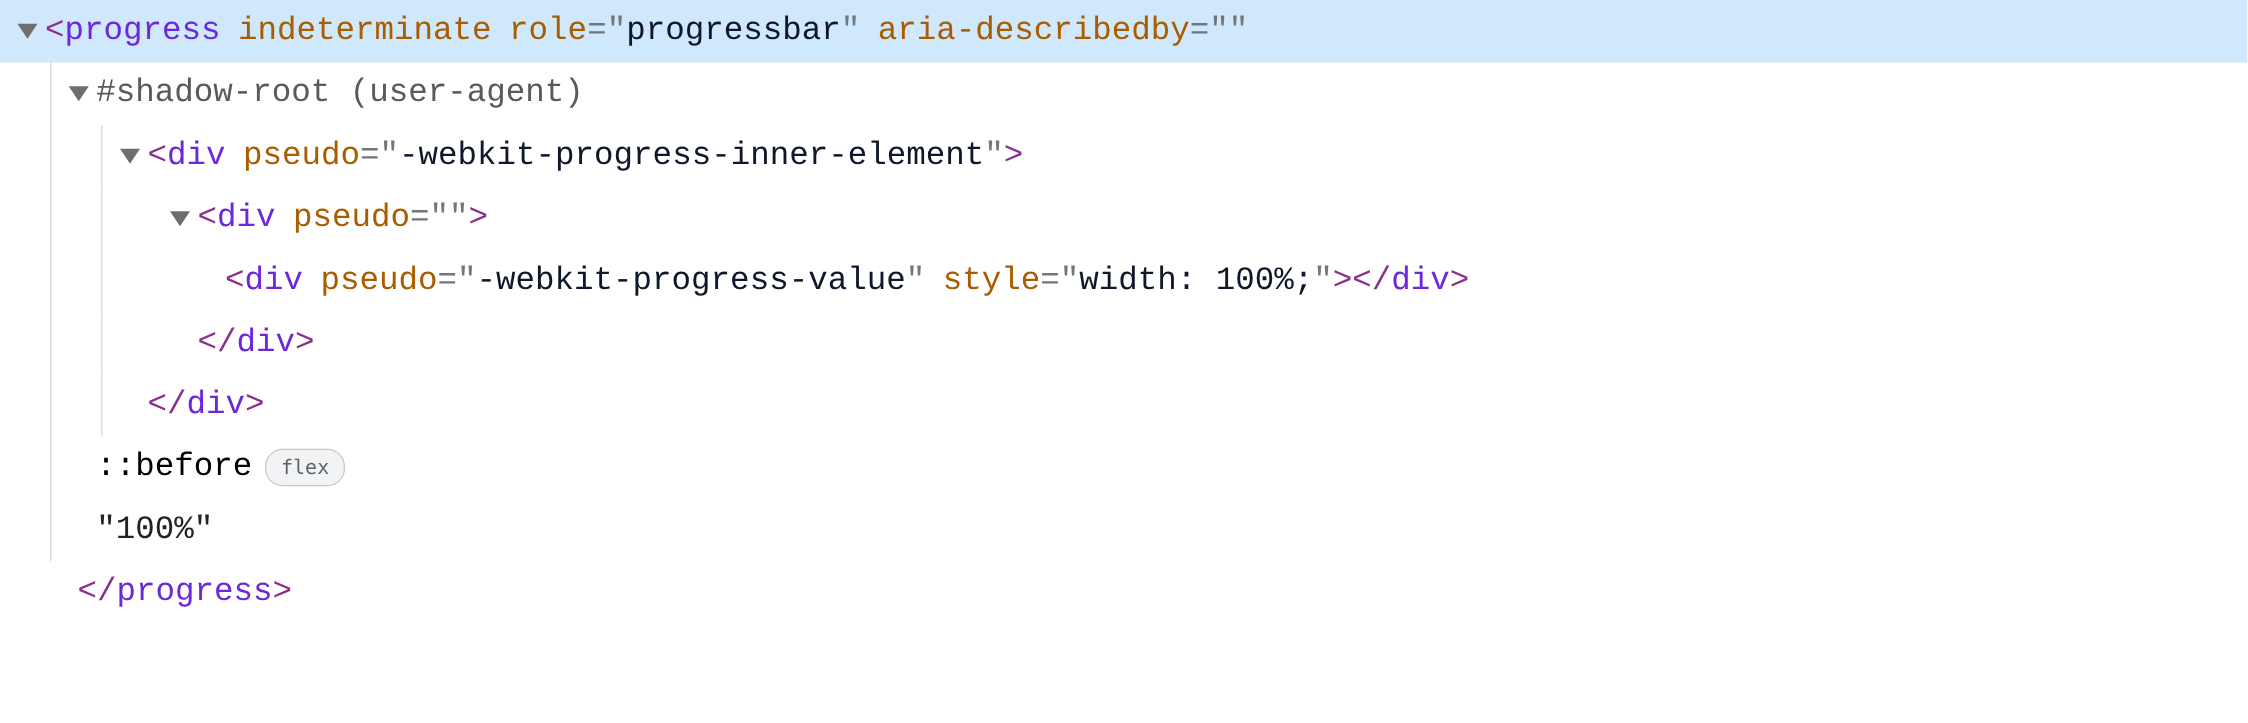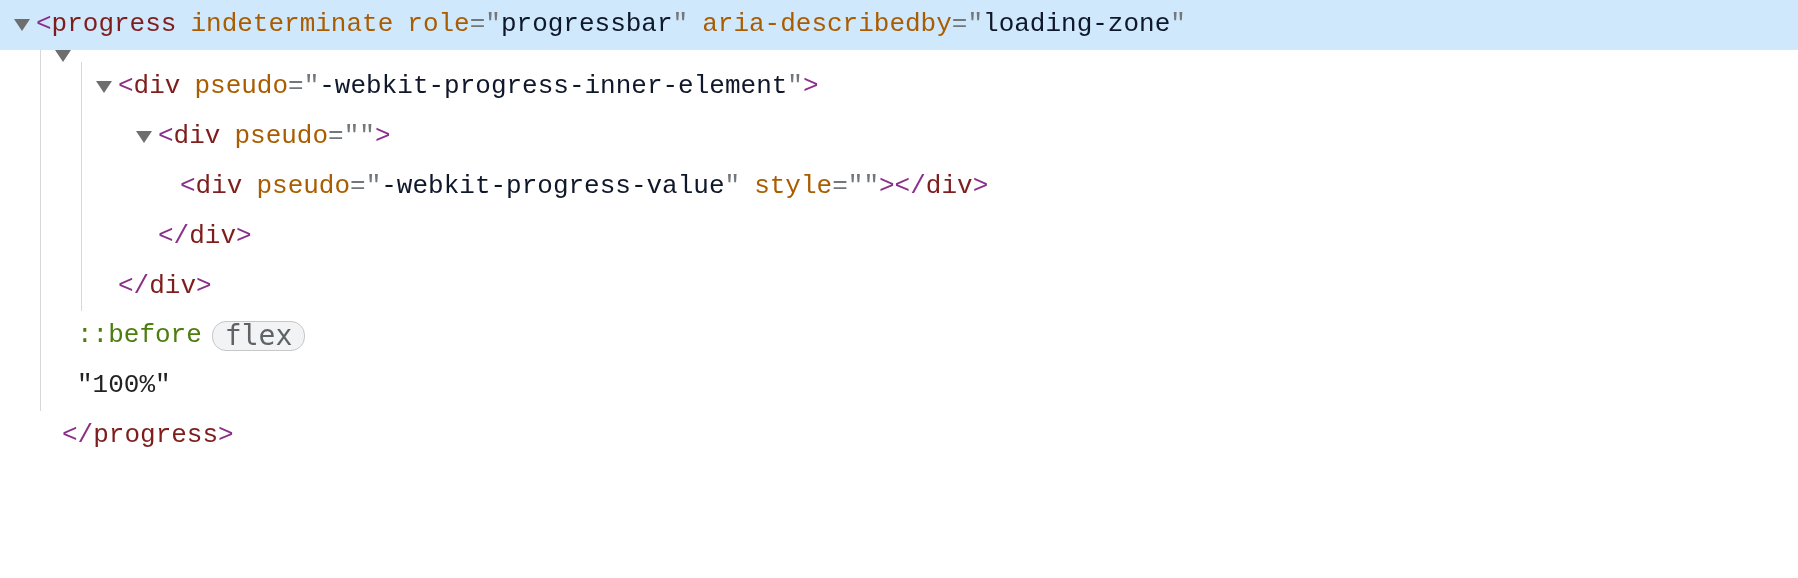--- a/index.html
+++ b/index.html
@@ -40,30 +40,30 @@
   .guide {
     display:inline-block;
     width: 1px;
     align-self: stretch;
     background: #d8d8d8;
     margin-right: 0;
     flex: 0 0 auto;
   }
   .sp { display:inline-block; }
   .punc { color: #8a2f8a; }
-  .tag  { color: #7f1d1d; font-family: Liberation Mono, monospace; }
+  .tag  { color: #6d28d9; font-family: Liberation Mono, monospace; }
   .attr { color: #aa5d00; }
   .eq   { color: #72777c; }
   .val  { color: #0f172a; }
   .shadow { color: #5a5a5a; }
-  .pseudo { color: #4d7c0f; }
+  .pseudo { color: #000000; }
   .text-node { color: #222; }
   .pill {
     display: inline-block;
-    font-size: 28px;
+    font-size: 16px;
     color: #5f6368;
     background: #f1f3f4;
     border: 1px solid #c7c7c7;
     border-radius: 14px;
     padding: 0 12px;
     line-height: 28px;
     margin-left: 10px;
     font-family: Menlo, Consolas, monospace;
   }
 </style>
@@ -80,29 +80,29 @@
   <span class="sp" style="width:14px"></span>
   <span class="attr">role</span>
     <span class="eq">=</span>
     <span class="eq">"</span>
     <span class="val">progressbar</span>
     <span class="eq">"</span>
   <span class="sp" style="width:14px"></span>
   <span class="attr">aria-describedby</span>
     <span class="eq">=</span>
     <span class="eq">"</span>
-    <span class="val">loading-zone</span>
-    <span class="eq">"</span>
-</div>
-
-<div class="line">
-  <span class="sp" style="width:32px"></span>
-  <span class="guide"></span>
-  <span class="sp" style="width:14px"></span>
-  <span class="toggle"></span>
+    <span class="eq">"</span>
+</div>
+
+<div class="line">
+  <span class="sp" style="width:32px"></span>
+  <span class="guide"></span>
+  <span class="sp" style="width:14px"></span>
+  <span class="toggle"></span>
+  <span class="shadow">#shadow-root (user-agent)</span>
 </div>
 
 <div class="line">
   <span class="sp" style="width:32px"></span>
   <span class="guide"></span>
   <span class="sp" style="width:40px"></span>
   <span class="guide"></span>
   <span class="sp" style="width:14px"></span>
   <span class="toggle"></span>
   <span class="punc">&lt;</span>
@@ -145,20 +145,21 @@
   <span class="sp" style="width:14px"></span>
   <span class="attr">pseudo</span>
     <span class="eq">=</span>
     <span class="eq">"</span>
     <span class="val">-webkit-progress-value</span>
     <span class="eq">"</span>
   <span class="sp" style="width:14px"></span>
   <span class="attr">style</span>
     <span class="eq">=</span>
     <span class="eq">"</span>
+    <span class="val">width: 100%;</span>
     <span class="eq">"</span>
     <span class="punc">&gt;</span>
     <span class="punc">&lt;/</span>
     <span class="tag">div</span>
     <span class="punc">&gt;</span>
 </div>
 
 <div class="line">
   <span class="sp" style="width:32px"></span>
   <span class="guide"></span>

